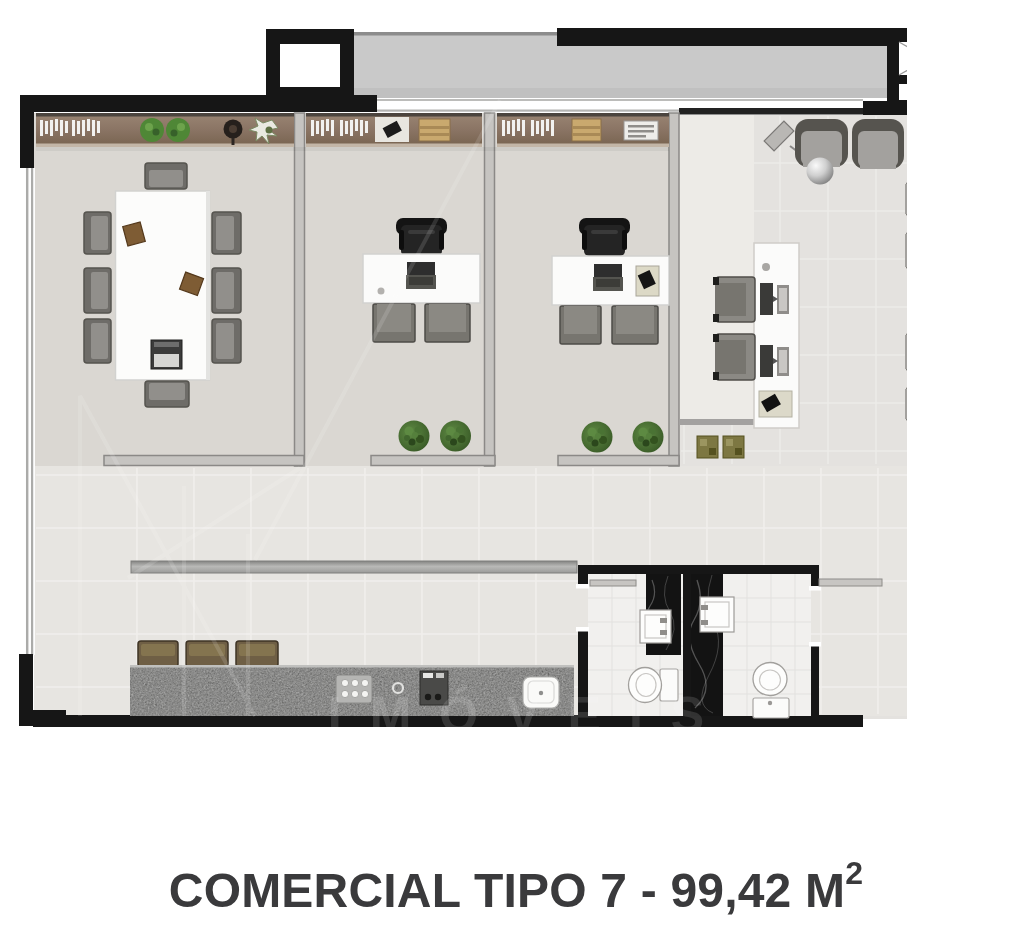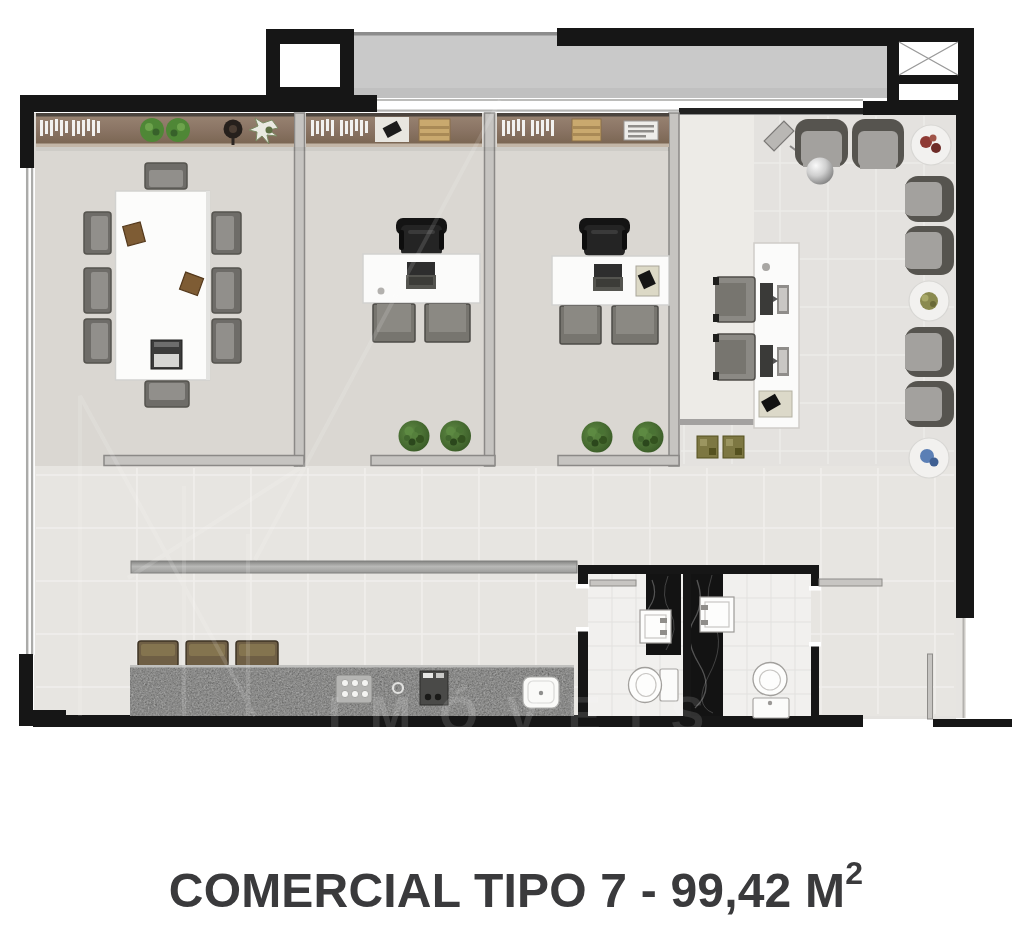--- a/index.html
+++ b/index.html
@@ -1,16 +1,16 @@
 <!DOCTYPE html>
 <html><head>
 <meta charset="utf-8">
 <style>
 html,body{margin:0;padding:0;background:#ffffff;}
-#plan{position:relative;width:1024px;height:929px;overflow:hidden;font-family:"Liberation Sans",sans-serif;background:#86efac;}
+#plan{position:relative;width:907px;height:929px;overflow:hidden;font-family:"Liberation Sans",sans-serif;background:#86efac;}
 svg{display:block;}
 </style>
 </head>
 <body>
 <div id="plan">
 <svg width="1024" height="929" viewBox="0 0 1024 929">
 <defs>
 <linearGradient id="sideboard" x1="0" y1="0" x2="0" y2="1">
 <stop offset="0" stop-color="#9a8573"></stop>
 <stop offset="0.5" stop-color="#8a7464"></stop>

